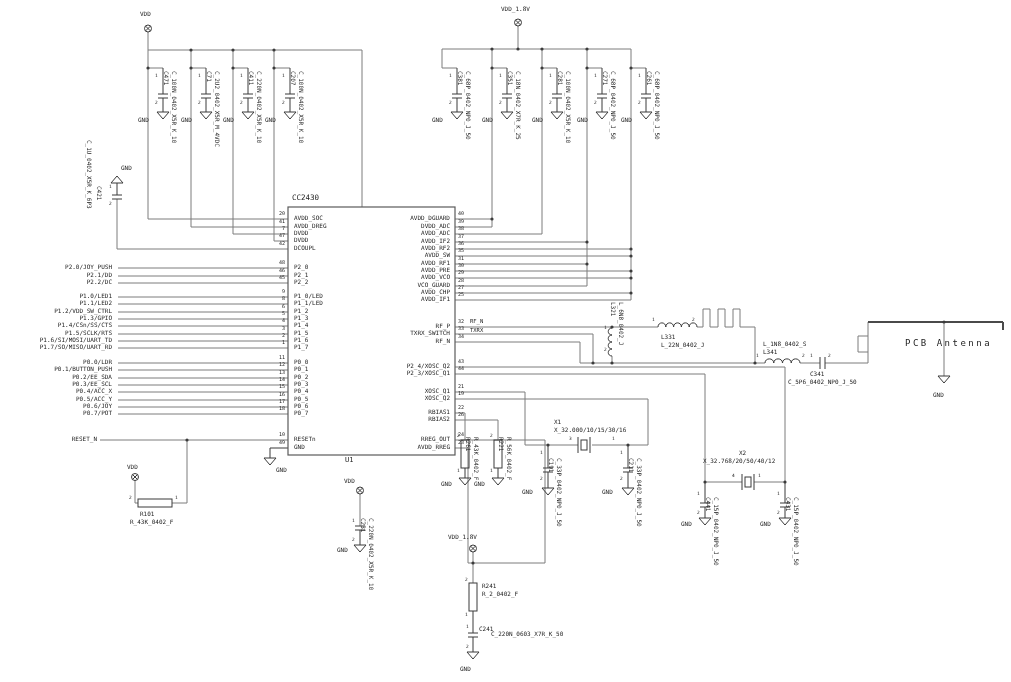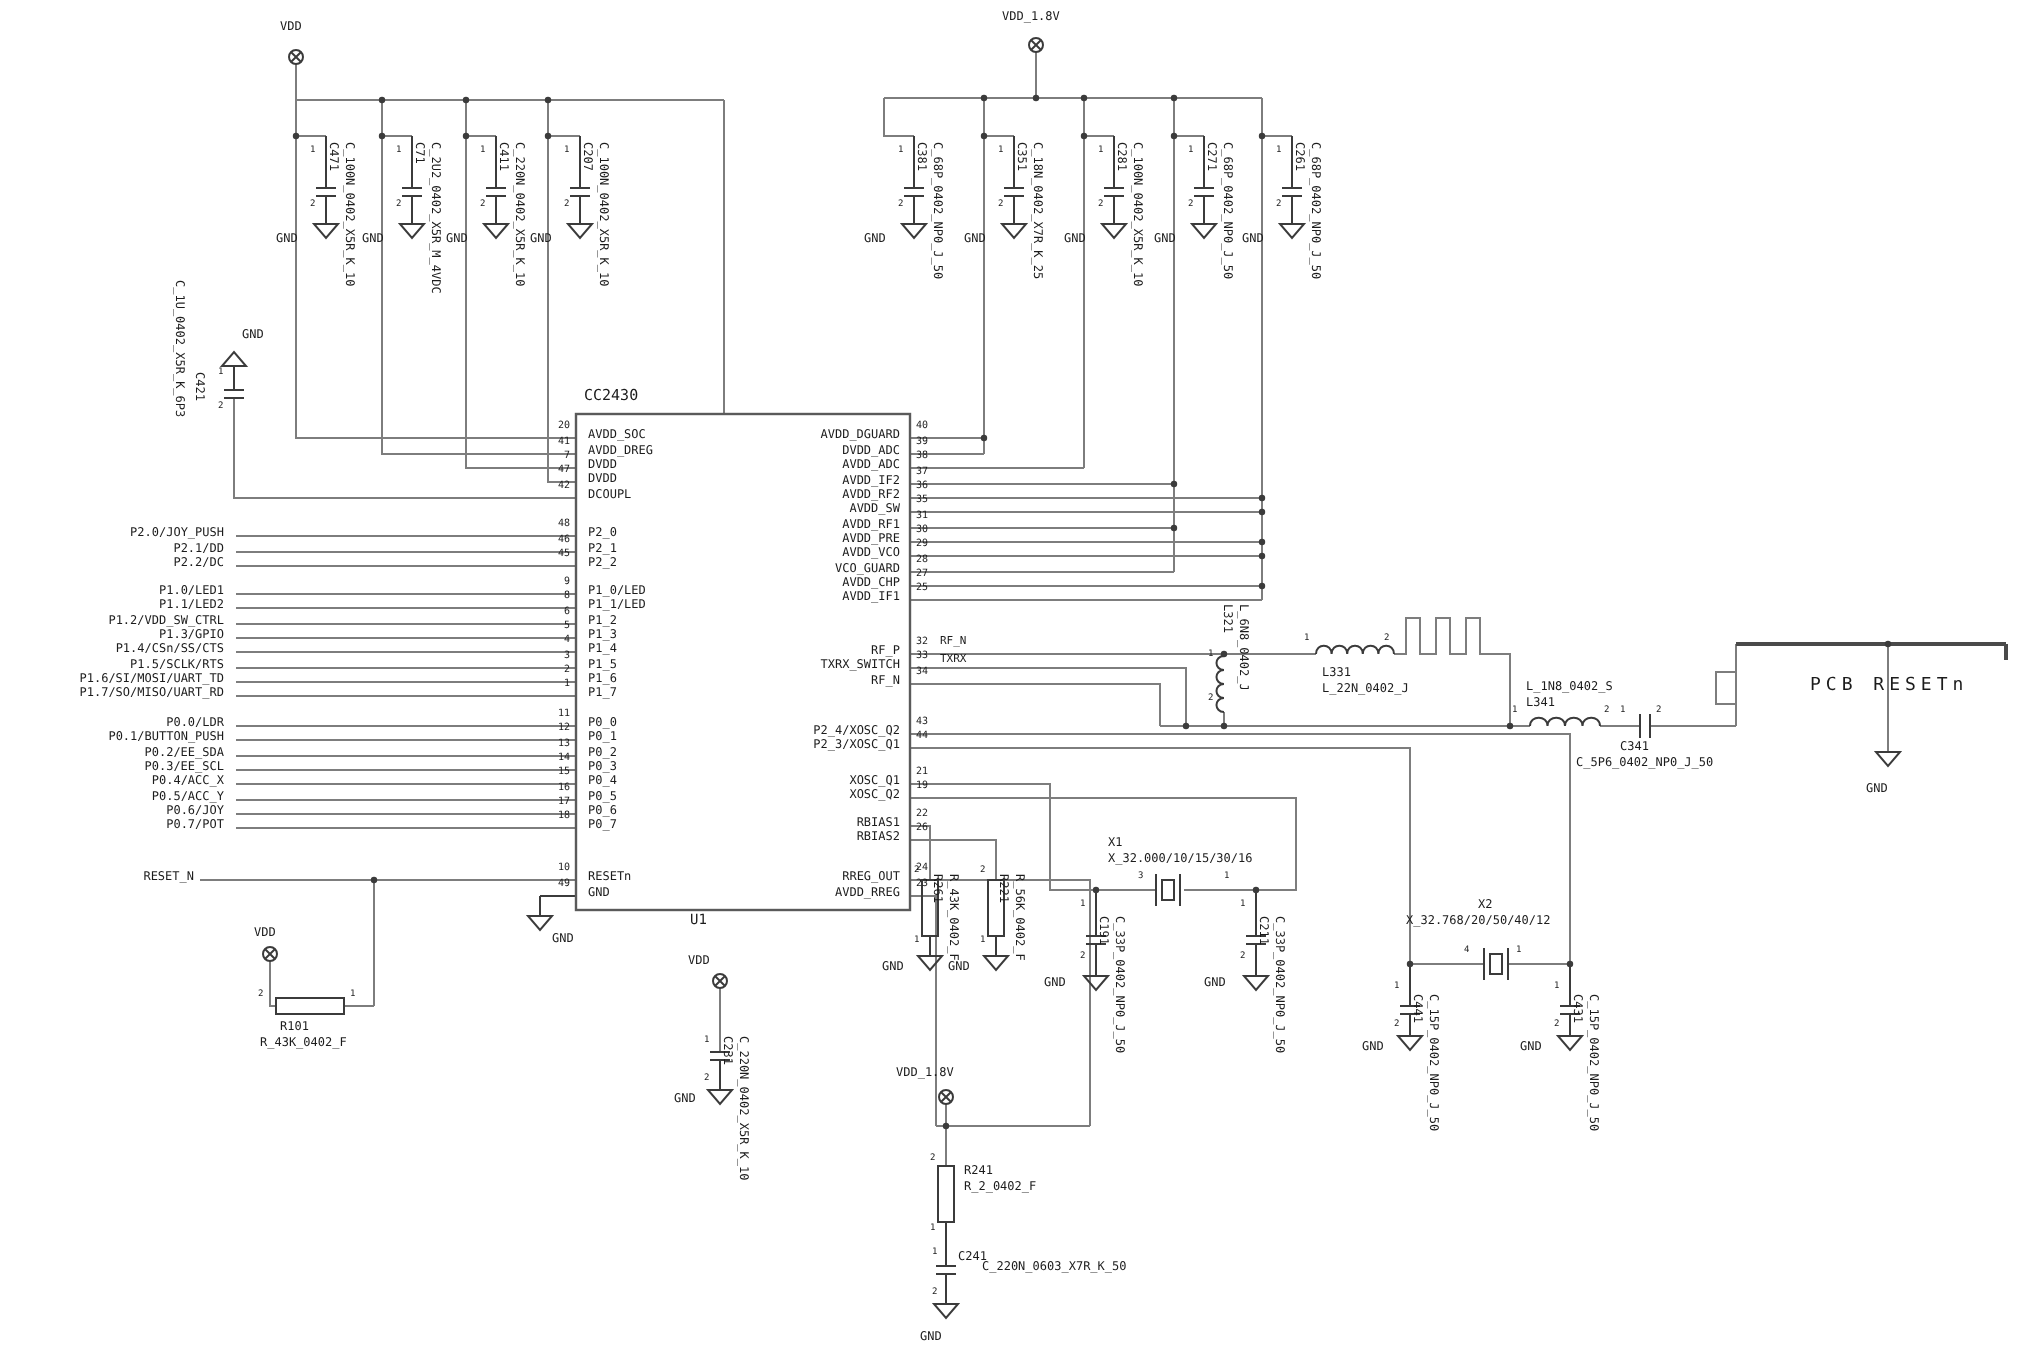--- a/index.html
+++ b/index.html
@@ -114,21 +114,21 @@
     </g>
   </svg>
   <div id="labels">
       <span class="lbl" style="top: 11px; left: 140px; font-size: 6px;">VDD</span>
       <span class="lbl" style="top: 6px; left: 501px; font-size: 6px;">VDD_1.8V</span>
       <span class="lbl" style="top: 464px; left: 127px; font-size: 6px;">VDD</span>
       <span class="lbl" style="top: 478px; left: 344px; font-size: 6px;">VDD</span>
       <span class="lbl" style="top: 534px; left: 448px; font-size: 6px;">VDD_1.8V</span>
       <span class="lbl" style="top: 194px; left: 292px; font-size: 7.5px;">CC2430</span>
       <span class="lbl" style="top: 457px; left: 345px; font-size: 7px;">U1</span>
-      <span class="lbl" style="top: 339px; left: 905px; font-size: 9px; letter-spacing: 2.5px;">PCB RESETn</span>
+      <span class="lbl" style="top: 339px; left: 905px; font-size: 9px; letter-spacing: 2.5px;">PCB Antenna</span>
       <span class="lbl" style="top: 264px; right: 899px; font-size: 6px;">P2.0/JOY_PUSH</span>
       <span class="lbl" style="top: 272px; right: 899px; font-size: 6px;">P2.1/DD</span>
       <span class="lbl" style="top: 279px; right: 899px; font-size: 6px;">P2.2/DC</span>
       <span class="lbl" style="top: 293px; right: 899px; font-size: 6px;">P1.0/LED1</span>
       <span class="lbl" style="top: 300px; right: 899px; font-size: 6px;">P1.1/LED2</span>
       <span class="lbl" style="top: 308px; right: 899px; font-size: 6px;">P1.2/VDD_SW_CTRL</span>
       <span class="lbl" style="top: 315px; right: 899px; font-size: 6px;">P1.3/GPIO</span>
       <span class="lbl" style="top: 322px; right: 899px; font-size: 6px;">P1.4/CSn/SS/CTS</span>
       <span class="lbl" style="top: 330px; right: 899px; font-size: 6px;">P1.5/SCLK/RTS</span>
       <span class="lbl" style="top: 337px; right: 899px; font-size: 6px;">P1.6/SI/MOSI/UART_TD</span>

